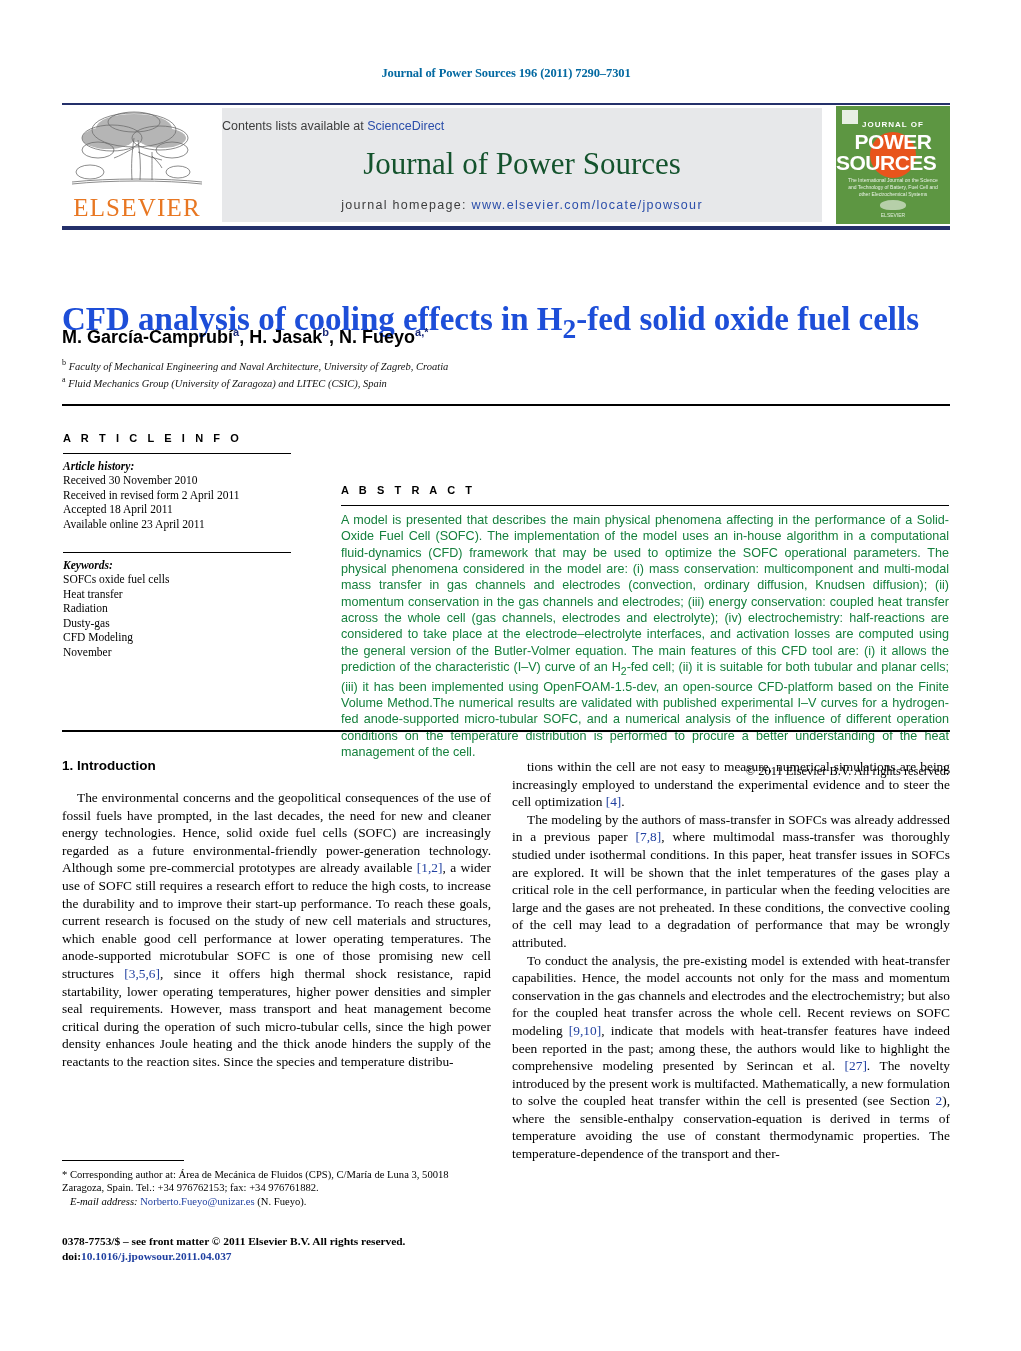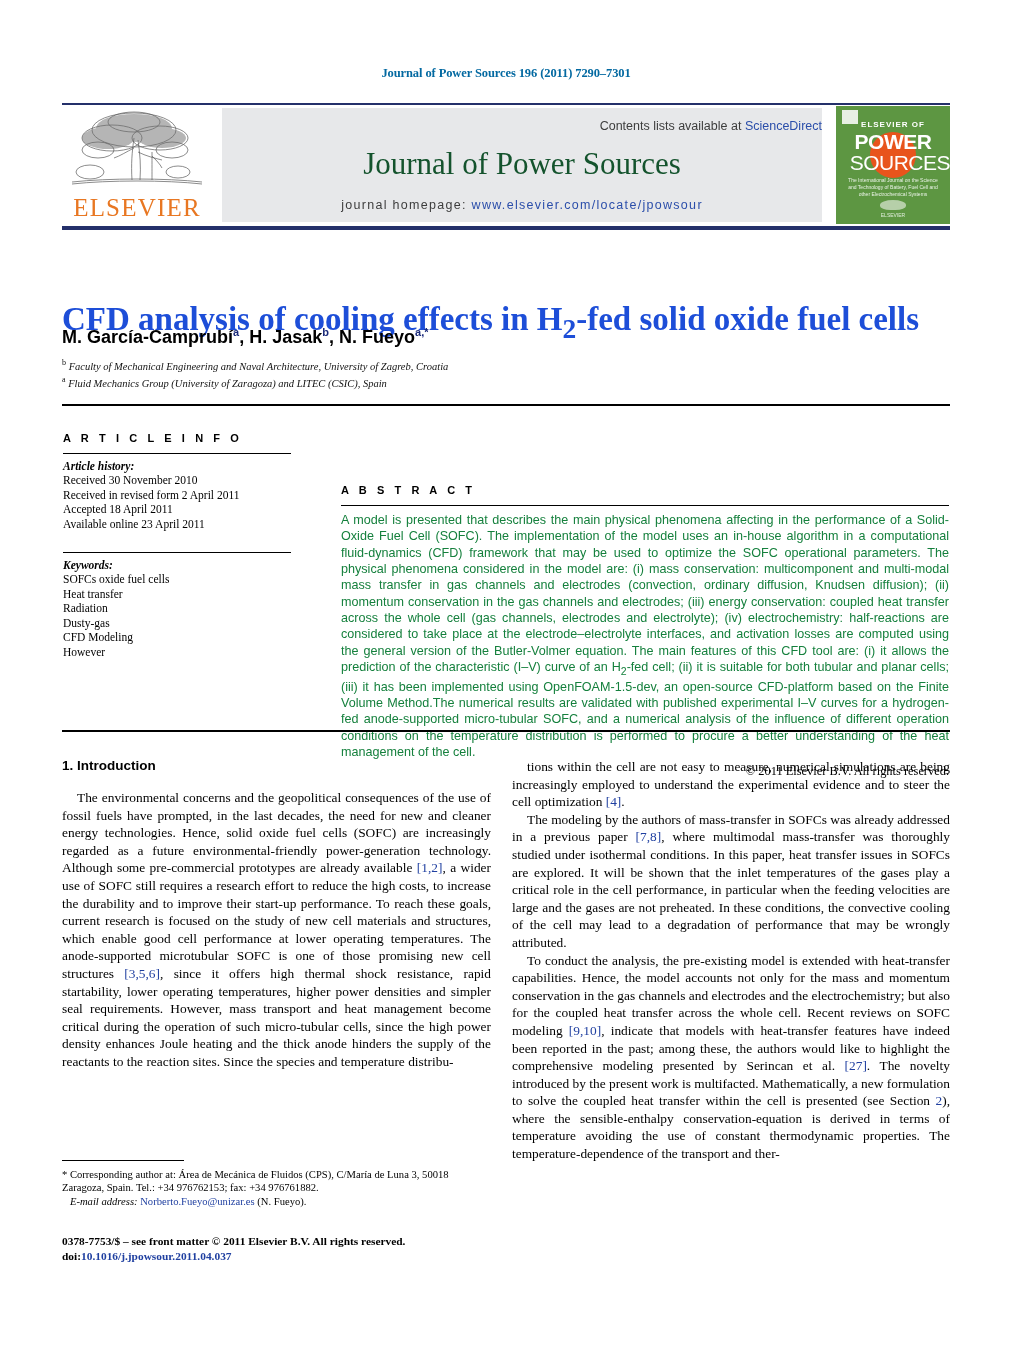--- a/index.html
+++ b/index.html
@@ -79,21 +79,21 @@
 
   .journal-box {
     position: absolute;
     left: 160px; top: 4px;
     width: 600px; height: 114px;
     background: #e7e8ea;
   }
   .contents-line {
     position: absolute;
     top: 11px; left: 0; width: 100%;
-    text-align: right;
+    text-align: left;
     font-family: "Liberation Sans", sans-serif;
     font-size: 12.5px;
     color: #3d3d3d;
   }
   .contents-line .sd {
     color: #2b4eaa;
   }
   .journal-title {
     position: absolute;
     top: 38px; left: 0; width: 100%;
@@ -152,23 +152,23 @@
     text-align: center;
     font-family: "Liberation Sans", sans-serif;
     font-weight: bold;
     font-size: 21px;
     letter-spacing: -0.5px;
     color: #ffffff;
   }
   .cv-sources {
     position: absolute;
     left: 0; top: 45px; width: 100%;
-    text-align: right;
-    font-family: "Liberation Sans", sans-serif;
-    font-weight: normal;
+    text-align: left;
+    font-family: "Liberation Sans", sans-serif;
+    font-weight: bold;
     font-size: 21px;
     letter-spacing: -0.5px;
     color: #ffffff;
   }
   .cv-sub {
     position: absolute;
     left: 8px; top: 71px; width: 98px;
     text-align: center;
     font-family: "Liberation Sans", sans-serif;
     font-size: 5px;
@@ -399,21 +399,21 @@
     </div>
 
     <div class="journal-box">
       <div class="contents-line"><span>Contents lists available at </span><span class="sd">ScienceDirect</span></div>
       <div class="journal-title">Journal of Power Sources</div>
       <div class="homepage-line"><span>journal homepage: </span><span class="url">www.elsevier.com/locate/jpowsour</span></div>
     </div>
 
     <div class="cover-thumb">
       <div class="cv-head"></div>
-      <div class="cv-jof">ELSEVIER OF</div>
+      <div class="cv-jof">JOURNAL OF</div>
       <div class="cv-circle"></div>
       <div class="cv-power">POWER</div>
       <div class="cv-sources">SOURCES</div>
       <div class="cv-sub">The International Journal on the Science and Technology of Battery, Fuel Cell and other Electrochemical Systems</div>
       <div class="cv-foot-mark"></div>
       <div class="cv-foot">ELSEVIER</div>
     </div>
   </div>
 
   <h1 class="article-title"><span>CFD analysis of cooling effects in H</span><sub>2</sub><span>-fed solid oxide fuel cells</span></h1>
@@ -439,21 +439,21 @@
     </div>
     <div class="kw-block">
       <div class="thin-rule"></div>
       <div class="kw-label">Keywords:</div>
       <div class="kw-list">
         <div>SOFCs oxide fuel cells</div>
         <div>Heat transfer</div>
         <div>Radiation</div>
         <div>Dusty-gas</div>
         <div>CFD Modeling</div>
-        <div>However</div>
+        <div>November</div>
       </div>
     </div>
   </div>
 
   <div class="abs-col">
     <div class="sec-head">A B S T R A C T</div>
     <div class="thin-rule"></div>
     <div class="abstract-body">A model is presented that describes the main physical phenomena affecting in the performance of a Solid-Oxide Fuel Cell (SOFC). The implementation of the model uses an in-house algorithm in a computational fluid-dynamics (CFD) framework that may be used to optimize the SOFC operational parameters. The physical phenomena considered in the model are: (i) mass conservation: multicomponent and multi-modal mass transfer in gas channels and electrodes (convection, ordinary diffusion, Knudsen diffusion); (ii) momentum conservation in the gas channels and electrodes; (iii) energy conservation: coupled heat transfer across the whole cell (gas channels, electrodes and electrolyte); (iv) electrochemistry: half-reactions are considered to take place at the electrode–electrolyte interfaces, and activation losses are computed using the general version of the Butler-Volmer equation. The main features of this CFD tool are: (i) it allows the prediction of the characteristic (I–V) curve of an H<sub>2</sub>-fed cell; (ii) it is suitable for both tubular and planar cells; (iii) it has been implemented using OpenFOAM-1.5-dev, an open-source CFD-platform based on the Finite Volume Method.The numerical results are validated with published experimental I–V curves for a hydrogen-fed anode-supported micro-tubular SOFC, and a numerical analysis of the influence of different operation conditions on the temperature distribution is performed to procure a better understanding of the heat management of the cell.</div>
     <div class="copyright">© 2011 Elsevier B.V. All rights reserved.</div>
   </div>

